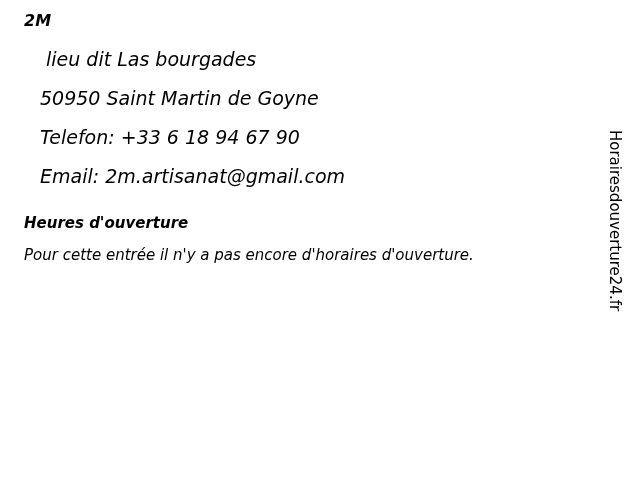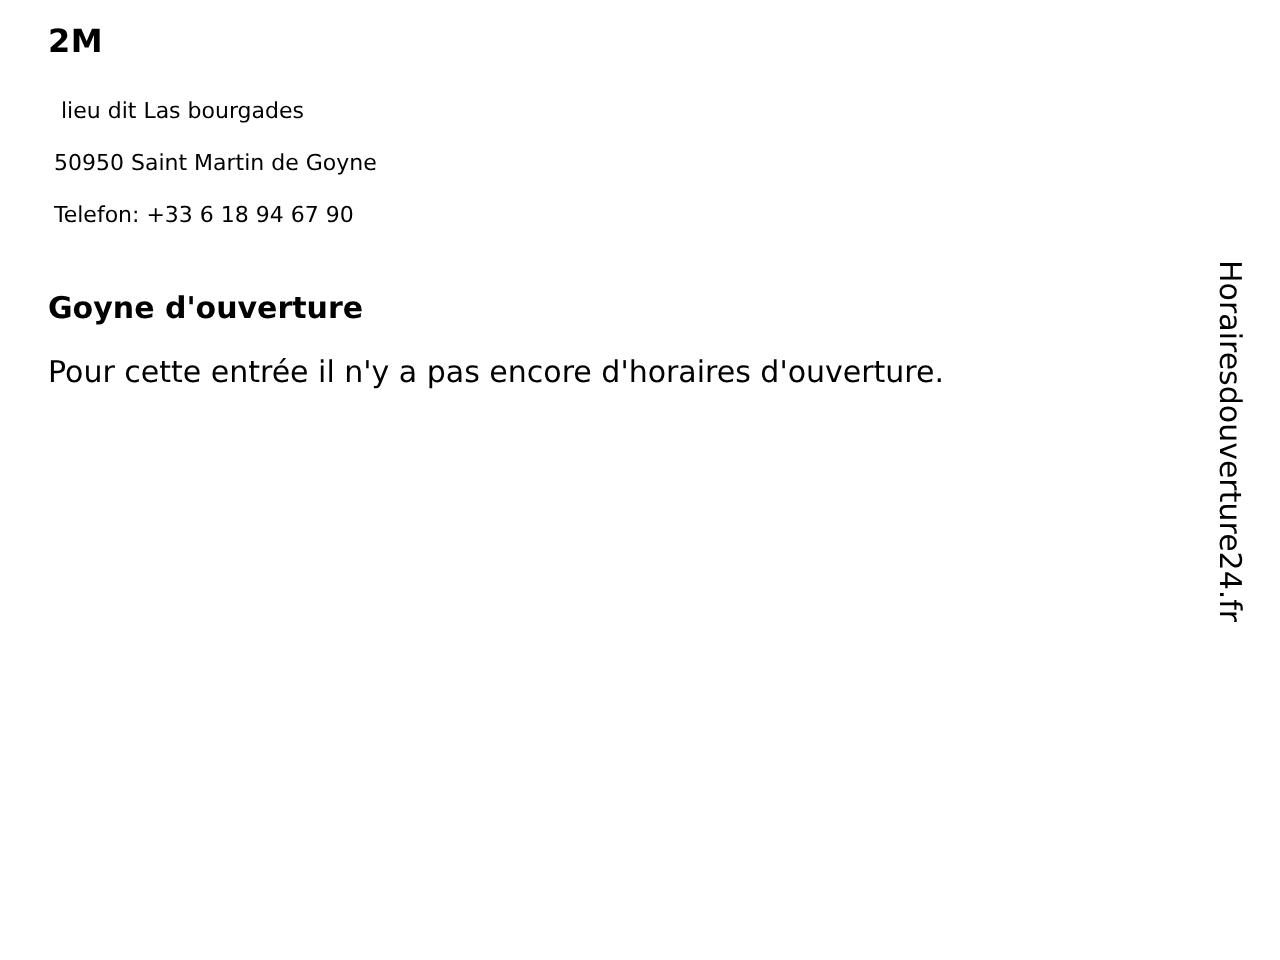--- a/index.html
+++ b/index.html
@@ -20,32 +20,33 @@
     left: 0;
     top: 0;
     width: 640px;
     height: 480px;
   }
   .content {
     position: absolute;
     left: 24px;
     top: 10px;
     width: 560px;
+    font-style: italic;
   }
   .business-name {
     font-size: 16px;
     font-weight: bold;
     line-height: 22px;
     margin: 0 0 12px 0;
     letter-spacing: 0.2px;
   }
   .addr-line {
-    font-size: 11px;
+    font-size: 19px;
     line-height: 23px;
-    margin: 3px;
+    margin: 16px;
     white-space: pre;
   }
   .section-title {
     font-size: 15px;
     font-weight: bold;
     line-height: 22px;
     margin: 24px 0 10px 0;
   }
   .section-body {
     font-size: 15px;
@@ -73,23 +74,24 @@
   <div class="content">
 
     <h1 class="business-name">2M</h1>
 
     <p class="addr-line"> lieu dit Las bourgades</p>
 
     <p class="addr-line">50950 Saint Martin de Goyne</p>
 
     <p class="addr-line">Telefon: +33 6 18 94 67 90</p>
 
+    <p class="addr-line">Email: 2m.artisanat@gmail.com</p>
 
 
-    <h2 class="section-title">Goyne d'ouverture</h2>
+    <h2 class="section-title">Heures d'ouverture</h2>
 
     <p class="section-body">Pour cette entrée il n'y a pas encore d'horaires d'ouverture.</p>
 
   </div>
 
   <div class="vertical-brand">Horairesdouverture24.fr</div>
 
 </div>
 
 </body></html>

